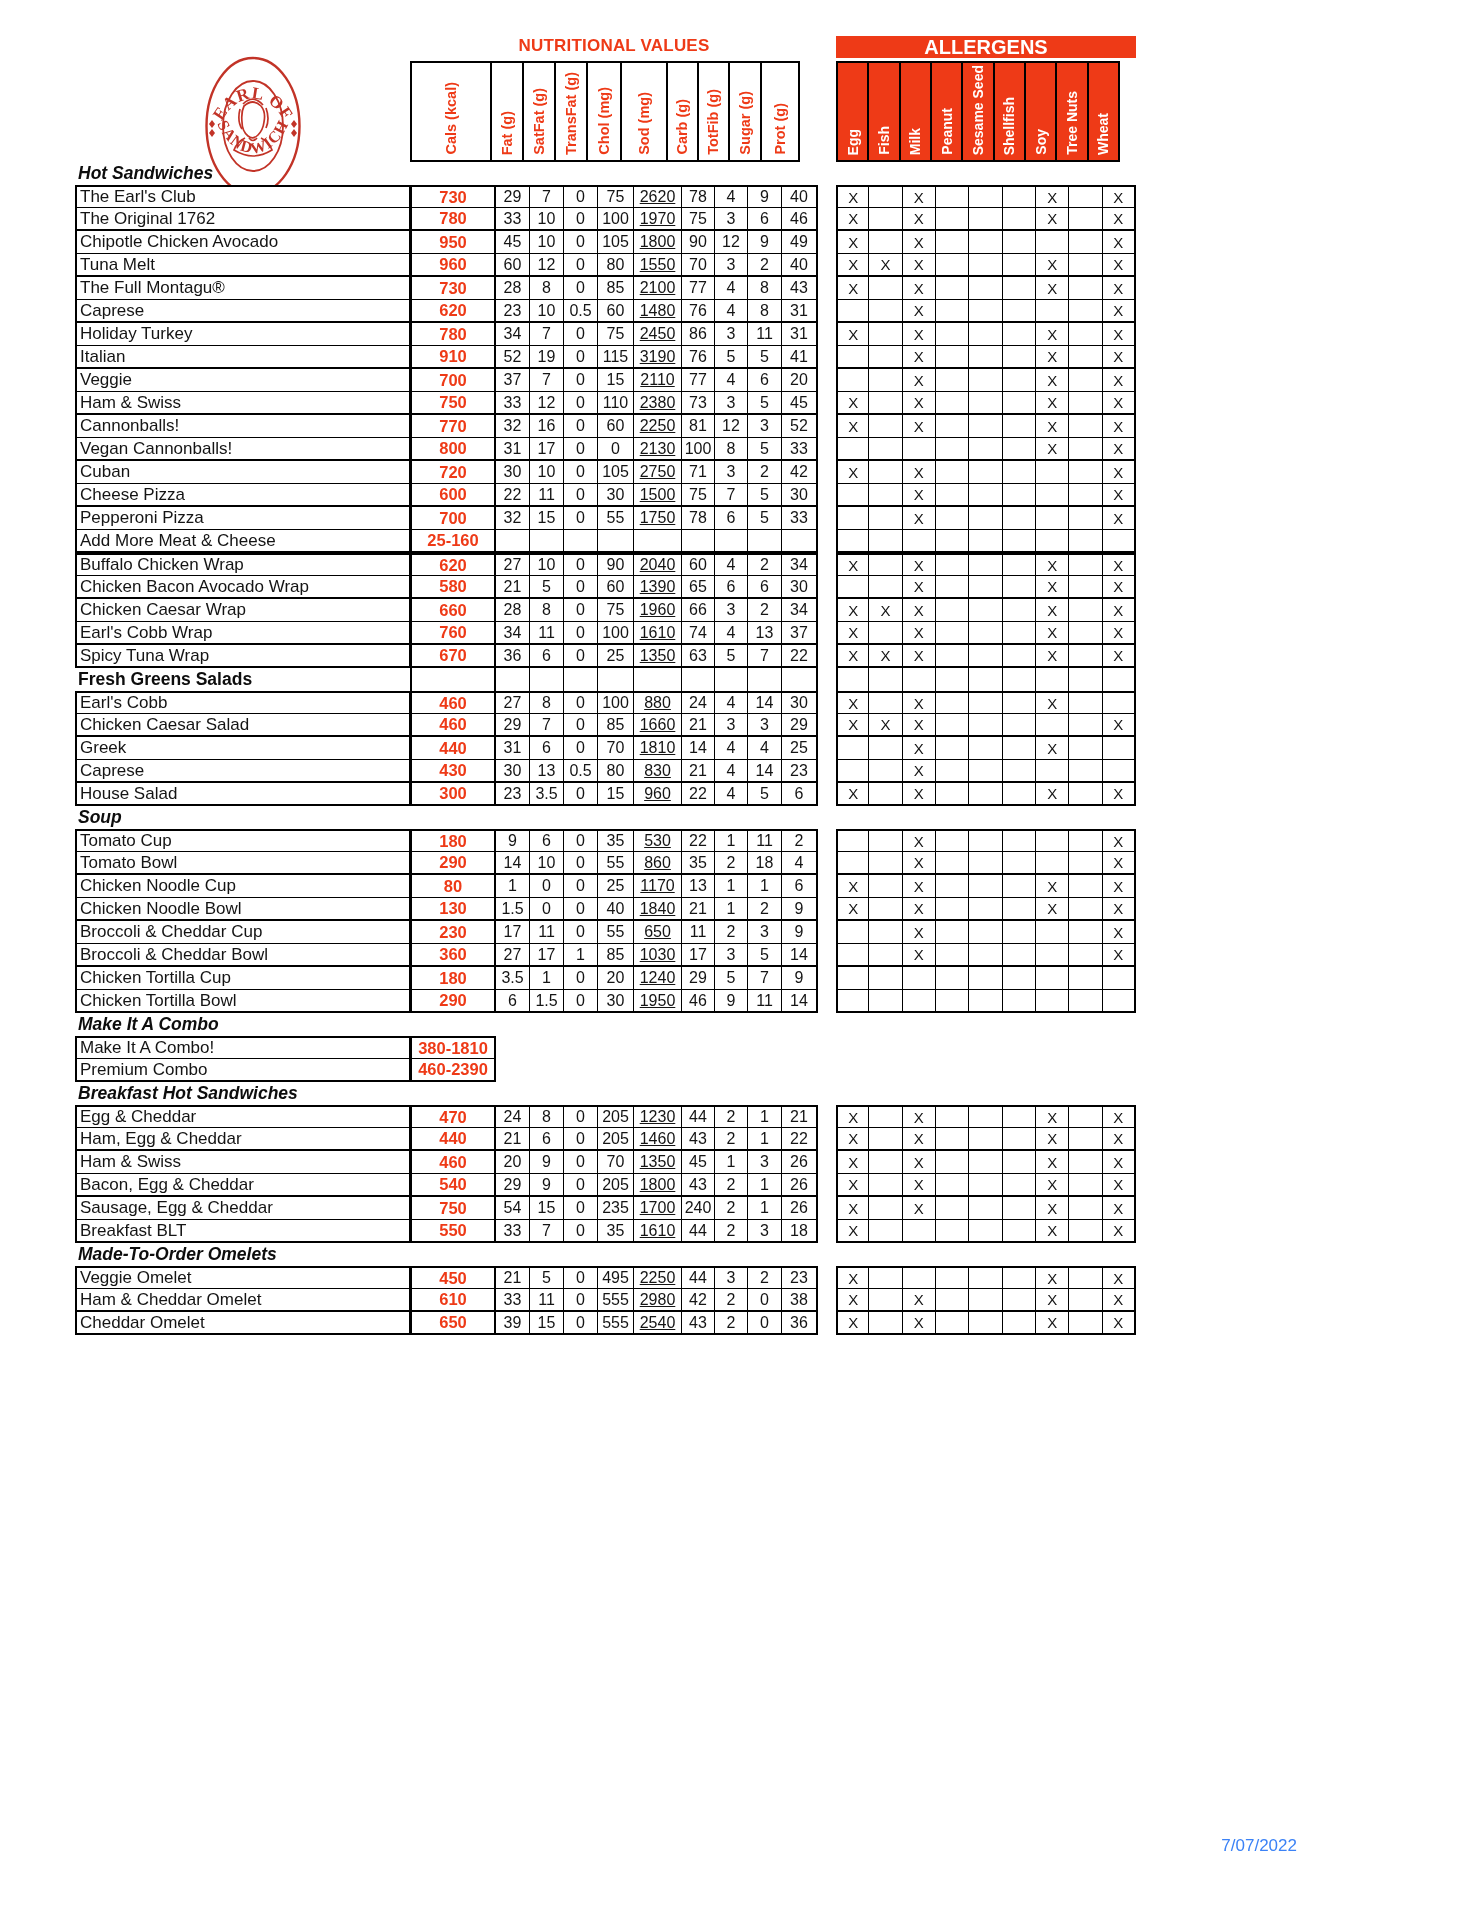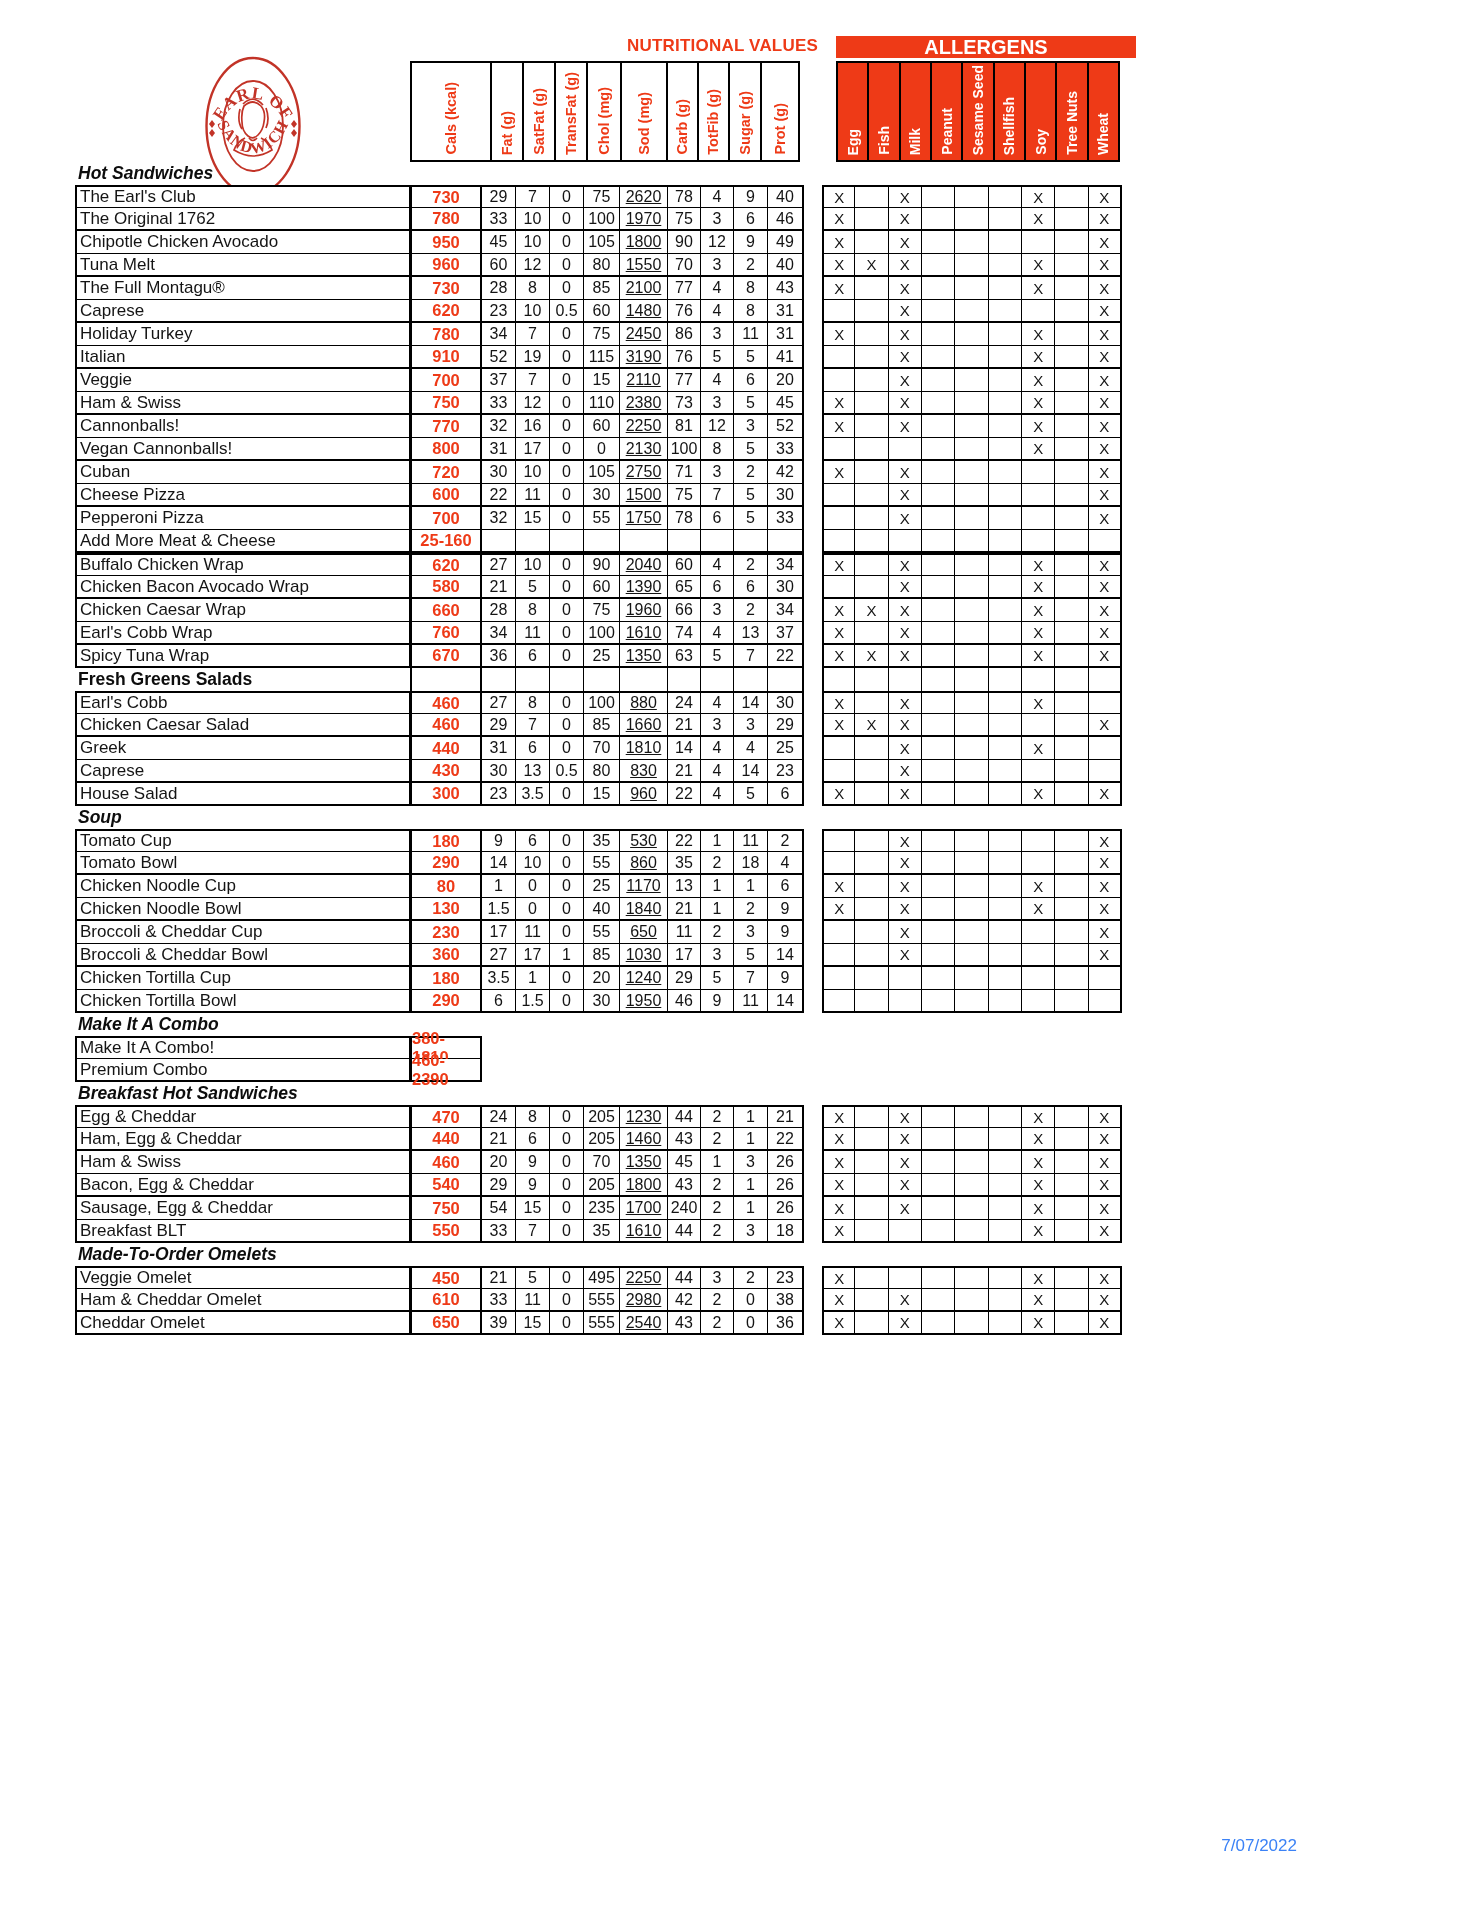--- a/index.html
+++ b/index.html
@@ -1,20 +1,20 @@
 <!DOCTYPE html>
 <html><head>
 <meta charset="utf-8">
 <style>
   :root{ --accent:#EE3A17; --logored:#C23327; --ink:#141414; }
   html,body{margin:0;padding:0;background:#fff;}
   #page{position:relative;width:1484px;height:1920px;background:#fff;overflow:hidden;
         font-family:"Liberation Sans",sans-serif;color:var(--ink);}
   
-  .nv-title{position:absolute;left:410px;top:36px;width:408px;text-align:right;
+  .nv-title{position:absolute;left:410px;top:36px;width:408px;text-align:center;
             font-size:17px;font-weight:bold;color:var(--accent);letter-spacing:.2px;}
   .al-banner{position:absolute;left:836px;top:36px;width:300px;height:22px;background:var(--accent);
              color:#fff;font-weight:bold;font-size:20px;display:flex;align-items:center;justify-content:center;}
   .hdr{position:absolute;top:61px;height:101px;display:flex;}
   #nutri-hdr{left:410px;width:408px;}
   #aller-hdr{left:836px;width:300px;}
   .hcell{box-sizing:border-box;border:2px solid #000;margin-right:-2px;display:flex;
          align-items:flex-end;justify-content:center;padding-bottom:5px;background:#fff;}
   .hcell:last-child{margin-right:0;}
   .hcell.al{background:var(--accent);}
@@ -25,21 +25,21 @@
   #logo{position:absolute;left:203px;top:54px;width:100px;height:144px;}
   
   #flow{position:absolute;left:75px;top:162px;width:1061px;}
   .section-title{height:23px;line-height:23px;font-weight:bold;font-size:17.5px;padding-left:3px;color:#0d0d0d;font-style:italic;}
   .row{display:flex;}
   .cell{box-sizing:border-box;height:23px;border-right:1px solid #000;border-bottom:1px solid #000;
         display:flex;align-items:center;justify-content:center;font-size:16px;background:#fff;}
   .rows .row:first-child .cell{border-top:2.5px solid #000;}
   .rows .row:nth-child(2n) .cell,.rows .row:last-child .cell{border-bottom:2.5px solid #000;}
   .cell.name{width:335px;justify-content:flex-start;padding-left:3px;border-left:2.5px solid #000;font-size:17px;}
-  .cell.cals{width:72px;border-left:2px solid #000;border-right:2px solid #000;
+  .cell.cals{width:86px;border-left:2px solid #000;border-right:2px solid #000;
              font-weight:bold;color:var(--accent);font-size:16.5px;}
   .cell.n0,.cell.n1,.cell.n2{width:34px;}
   .cell.n3{width:36px;}
   .cell.n4{width:48px;text-decoration:underline;}
   .cell.n5,.cell.n6{width:33px;}
   .cell.n7{width:34px;}
   .cell.n8{width:36px;border-right:2.5px solid #000;}
   .gapcell{width:18px;height:23px;}
   .cell.ac{width:33.34px;font-size:15px;}
   .cell.a0{border-left:2.5px solid #000;}

